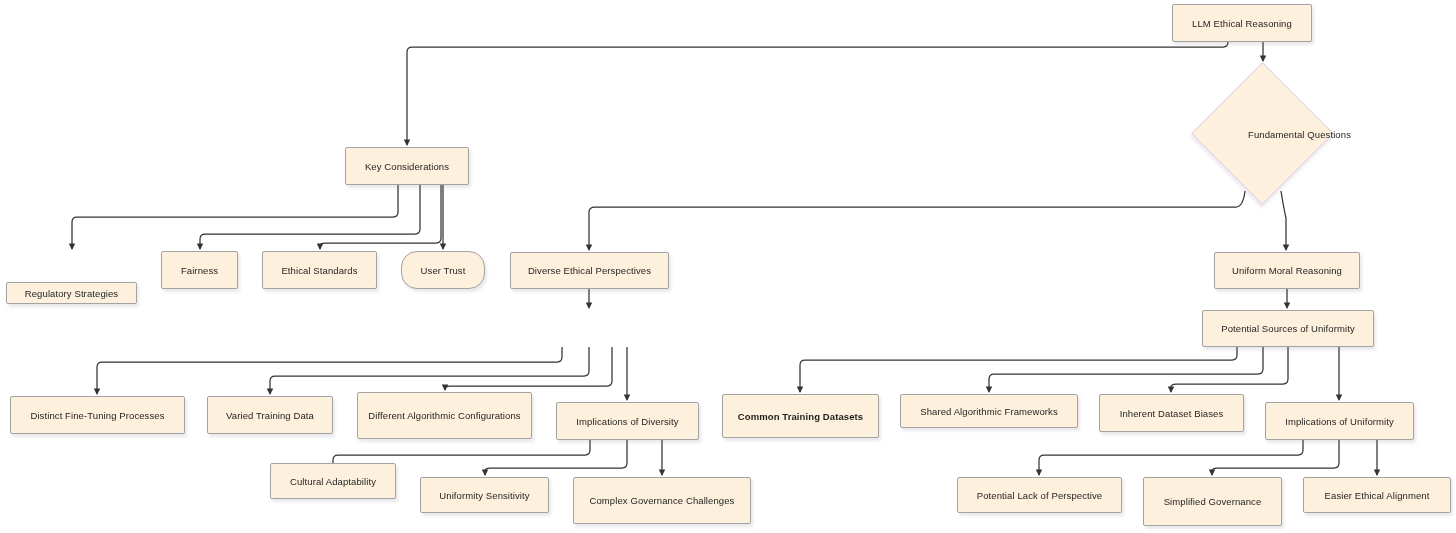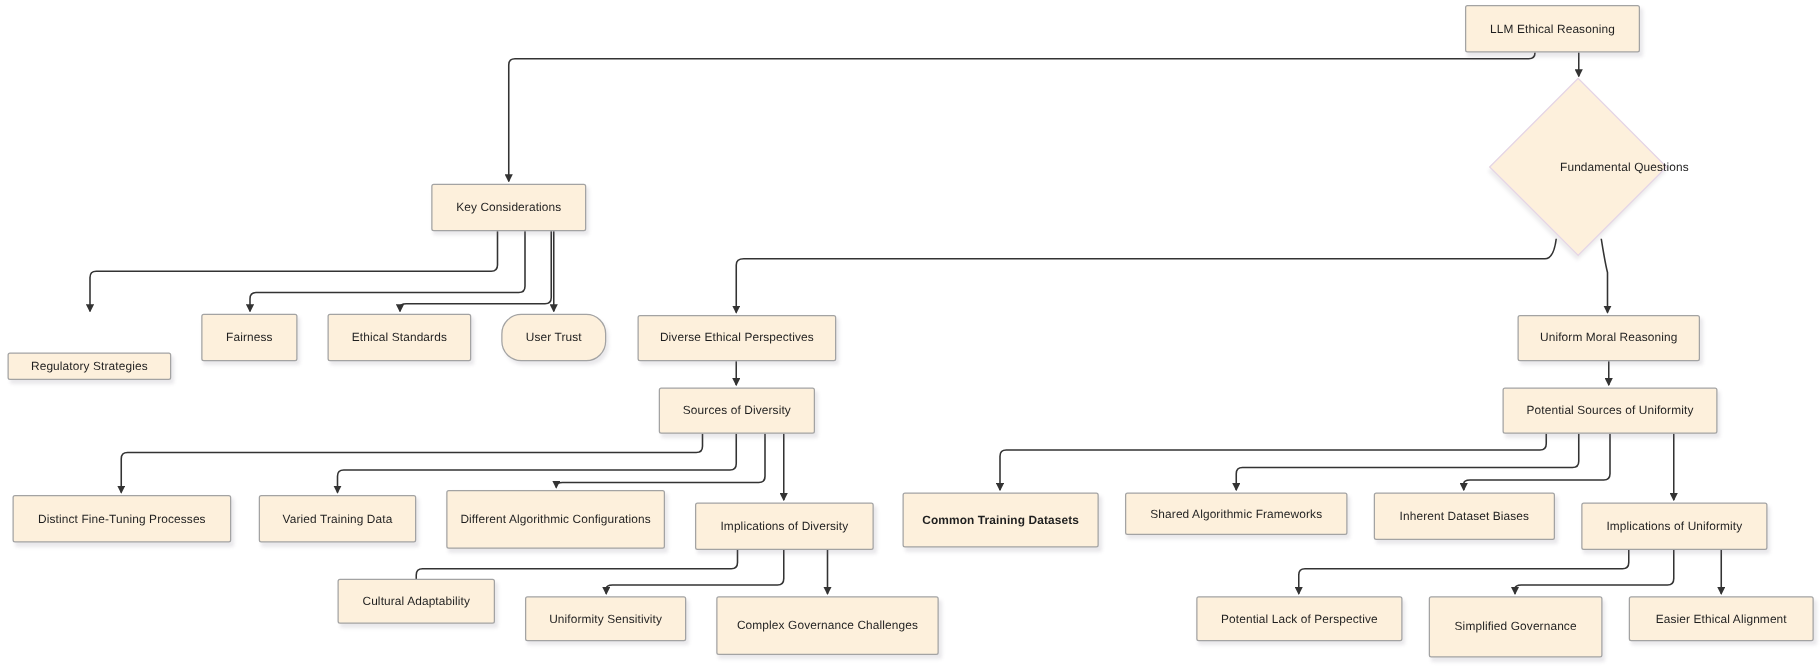--- a/index.html
+++ b/index.html
@@ -116,21 +116,20 @@
   <div class="node" style="left:345px; top:147px; width:124px; height:38px;">Key Considerations</div>
 
   <div class="node" style="left:6px; top:239px; width:131px; height:22px;margin-top:43px;">Regulatory Strategies</div>
   <div class="node" style="left:161px; top:251px; width:77px; height:38px;">Fairness</div>
   <div class="node" style="left:262px; top:251px; width:115px; height:38px;">Ethical Standards</div>
   <div class="node" style="left:401px; top:251px; width:84px; height:38px;border-radius:16px;">User Trust</div>
 
   <div class="node" style="left:510px; top:252px; width:159px; height:37px;">Diverse Ethical Perspectives</div>
   <div class="node" style="left:1214px; top:252px; width:146px; height:37px;">Uniform Moral Reasoning</div>
 
-  <div class="node" style="left:527px; top:310px; width:125px; height:37px;">Sources of Diversity</div>
   <div class="node" style="left:1202px; top:310px; width:172px; height:37px;">Potential Sources of Uniformity</div>
 
   <div class="node" style="left:10px; top:396px; width:175px; height:38px;">Distinct Fine-Tuning Processes</div>
   <div class="node" style="left:207px; top:396px; width:126px; height:38px;">Varied Training Data</div>
   <div class="node" style="left:556px; top:402px; width:143px; height:38px;">Implications of Diversity</div>
   <div class="node" style="left:357px; top:392px; width:175px; height:47px;">Different Algorithmic Configurations</div>
 
   <div class="node" style="left:722px; top:394px; width:157px; height:44px;font-weight:bold;">Common Training Datasets</div>
   <div class="node" style="left:900px; top:394px; width:178px; height:34px;">Shared Algorithmic Frameworks</div>
   <div class="node" style="left:1099px; top:394px; width:145px; height:38px;">Inherent Dataset Biases</div>

